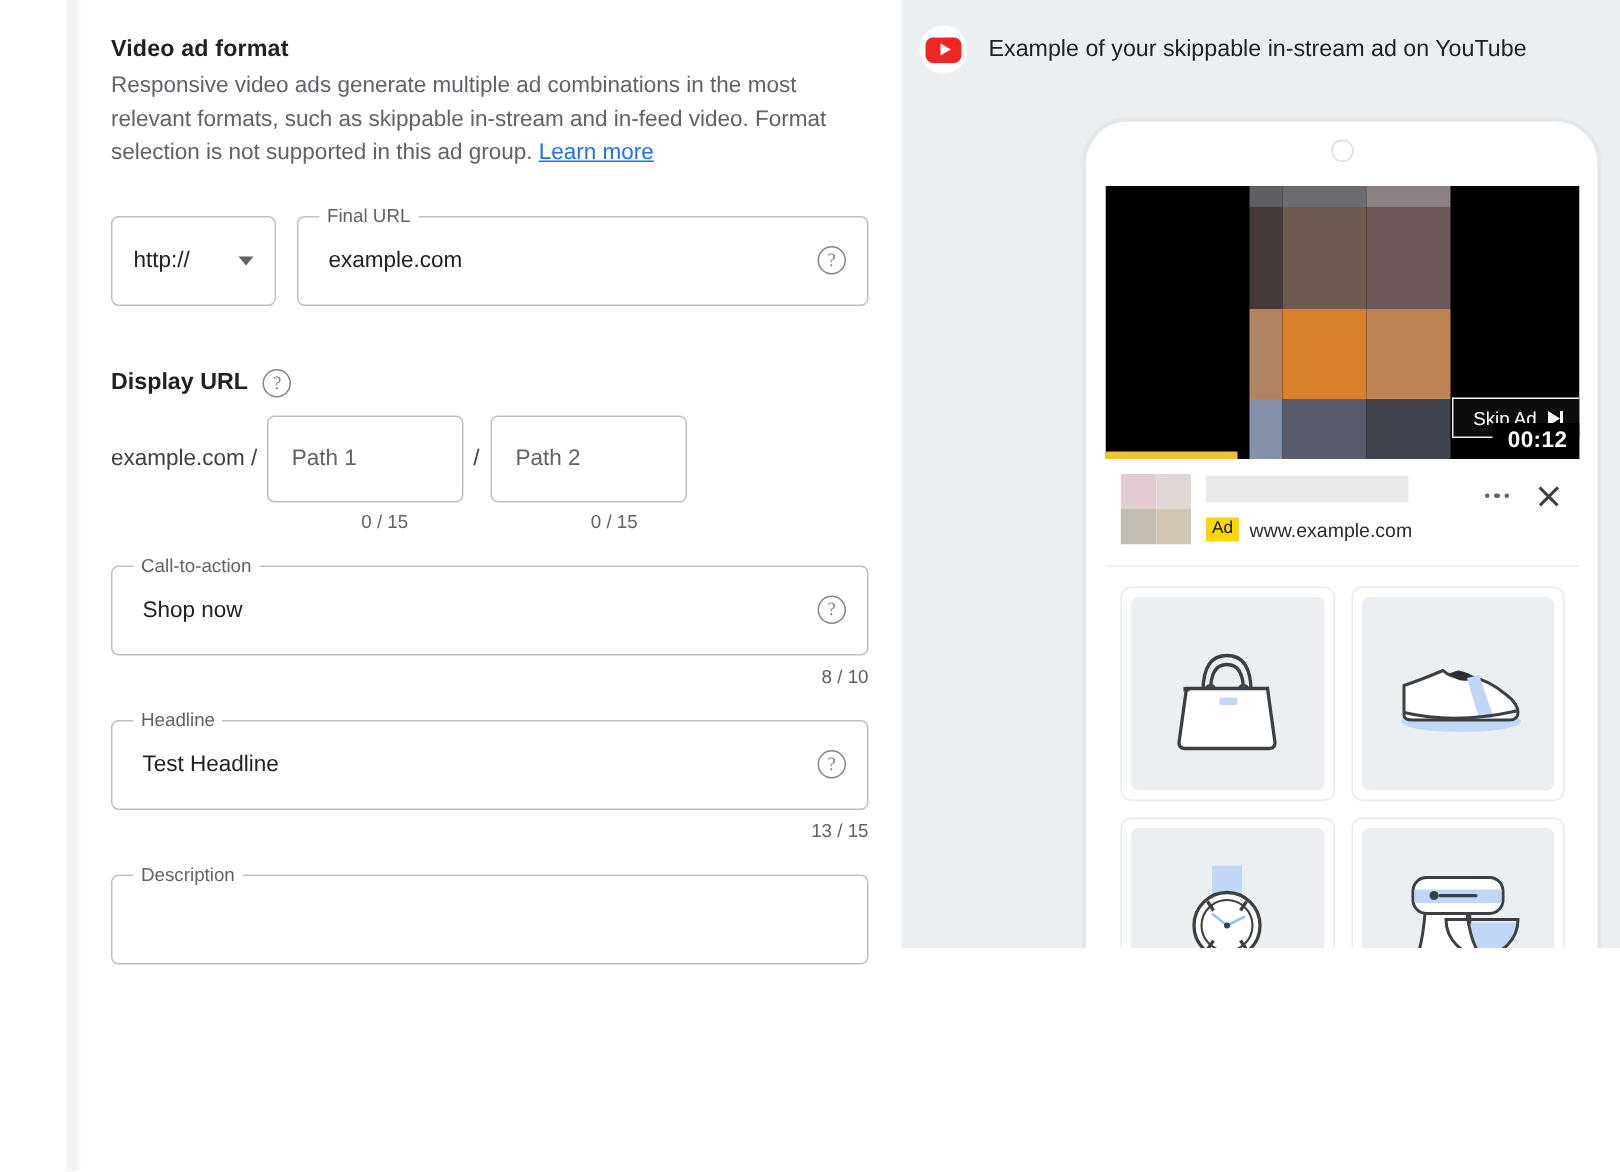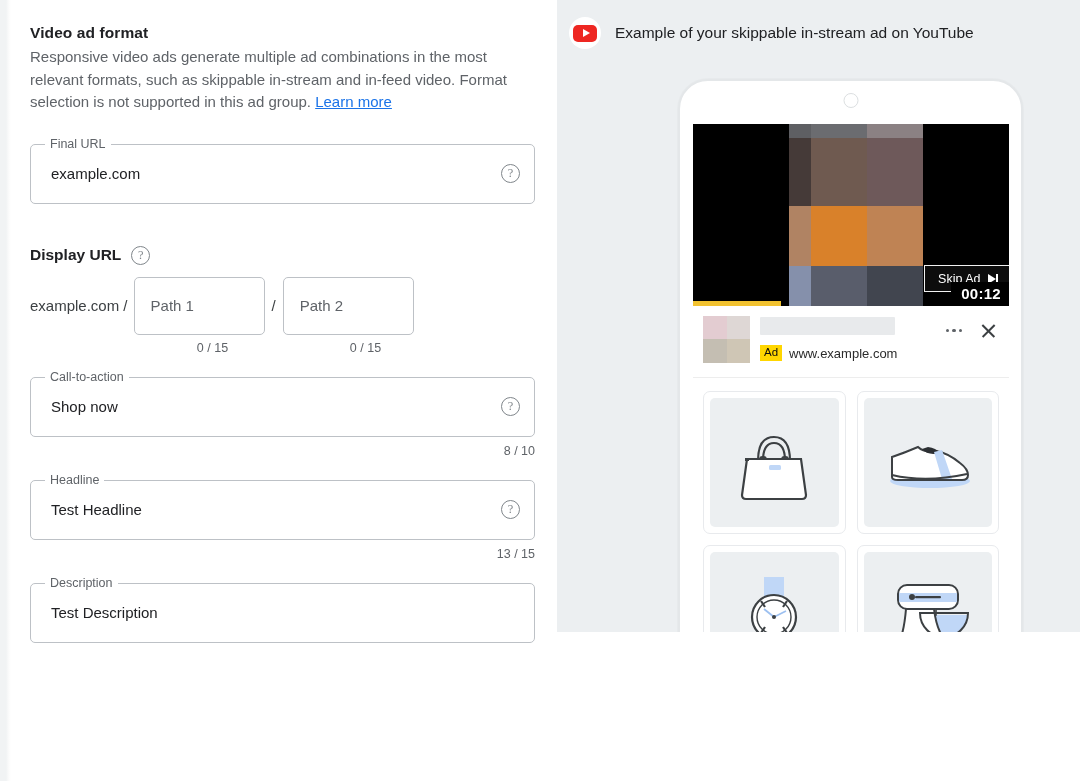--- a/index.html
+++ b/index.html
@@ -17,20 +17,21 @@
   }
 
   
   .left-panel {
     position: relative;
     width: 557px;
     height: 781px;
     background: #ffffff;
     padding: 24px 22px 0 30px;
     overflow: hidden;
+    margin-left: 44px;
   }
   .left-edge-shade {
     position: absolute;
     left: 0; top: 0; bottom: 0;
     width: 11px;
     background: linear-gradient(to right, #f1f3f4 0%, #f1f3f4 55%, #fbfbfb 80%, #ffffff 100%);
   }
   .left-inner { position: relative; }
 
   .section-title {
@@ -439,20 +440,24 @@
 <div id="root">
 
   <div class="left-panel">
     <div class="left-edge-shade"></div>
     <div class="left-inner">
 
       <h2 class="section-title">Video ad format</h2>
       <p class="section-desc"><span>Responsive video ads generate multiple ad combinations in the most relevant formats, such as skippable in-stream and in-feed video. Format selection is not supported in this ad group. </span><a class="link">Learn more</a></p>
 
       <div class="url-row">
+        <div class="proto-select">
+          <span class="proto-value">http://</span>
+          <span class="caret"></span>
+        </div>
         <div class="field flex1">
           <span class="legend">Final URL</span>
           <span class="value">example.com</span>
           <span class="help-icon">?</span>
         </div>
       </div>
 
       <div class="display-url-head">
         <span class="label">Display URL</span>
         <span class="help-icon">?</span>
@@ -488,21 +493,20 @@
           <span class="value">Test Headline</span>
           <span class="help-icon">?</span>
         </div>
         <div class="field-counter">13 / 15</div>
       </div>
 
 
       <div class="stacked-field">
         <div class="field">
           <span class="legend">Description</span>
-          <span class="value">Test Description</span>
         </div>
       </div>
 
     </div>
   </div>
 
   <div class="right-panel">
 
     <div class="preview-header">
       <span class="yt-badge">

